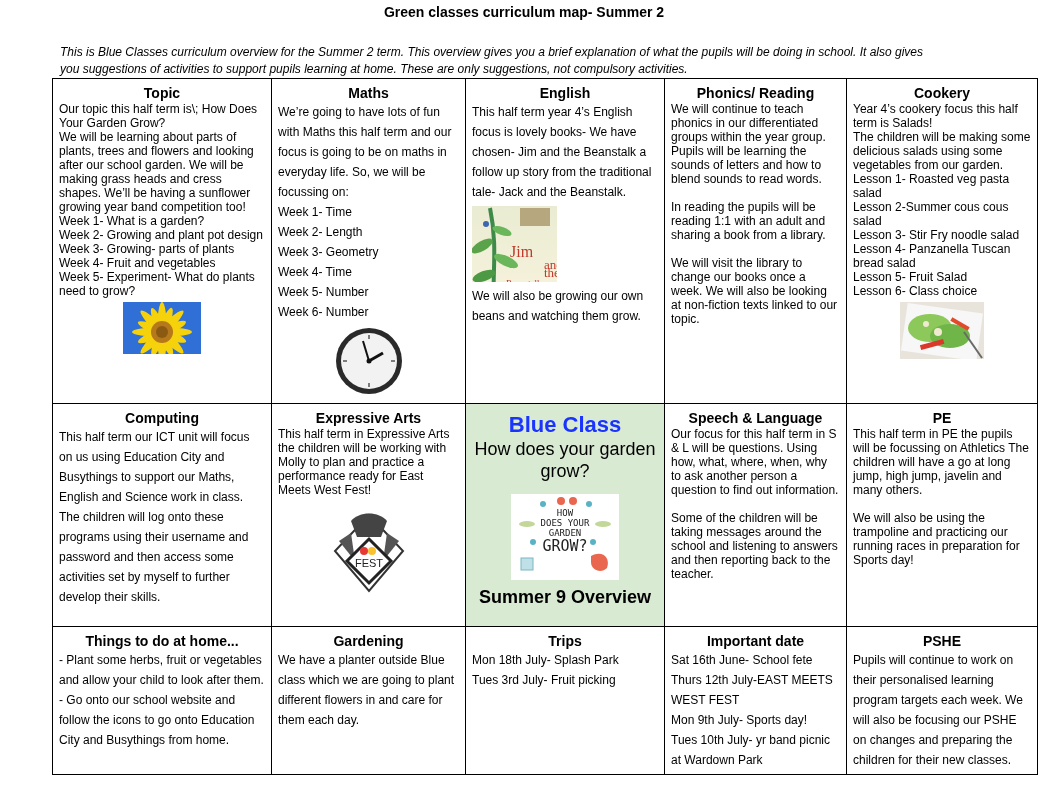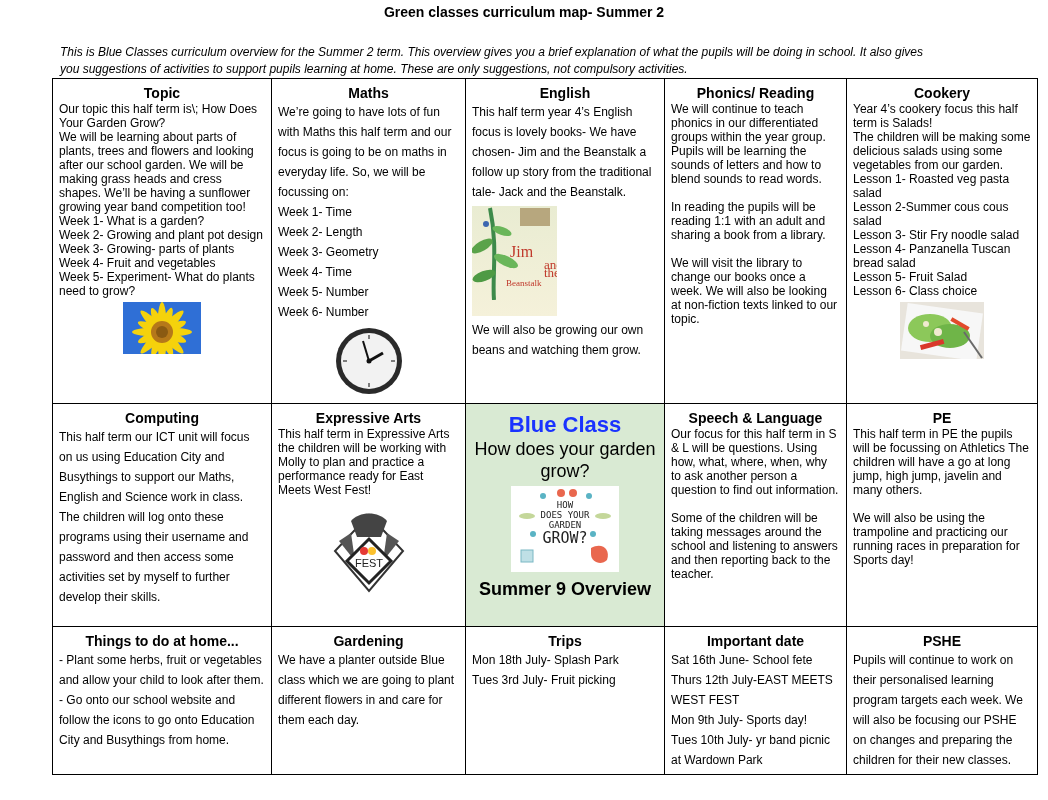--- a/index.html
+++ b/index.html
@@ -87,21 +87,21 @@
           </g>
           <line x1="35" y1="35" x2="29" y2="15" stroke="#111" stroke-width="2"></line>
           <line x1="35" y1="35" x2="49" y2="27" stroke="#111" stroke-width="3"></line>
           <circle cx="35" cy="35" r="2.5" fill="#111"></circle>
         </svg>
       </div>
     </td>
     <td>
       <div class="cell-title">English</div>
       <div class="body-text big">This half term year 4’s English focus is lovely books- We have chosen- Jim and the Beanstalk a follow up story from the traditional tale- Jack and the Beanstalk.</div>
-      <div style="position:relative;width:85px;height:110px;margin-top:4px;background:linear-gradient(#e9ecd2,#f5f1da);overflow:hidden;">
+      <div style="position:relative;width:85px;height:76px;margin-top:4px;background:linear-gradient(#e9ecd2,#f5f1da);overflow:hidden;">
         <svg width="85" height="94" viewBox="0 0 85 94" style="position:absolute;left:0;top:0">
           <rect x="48" y="2" width="30" height="18" fill="#b7a77e"></rect>
           <path d="M22 94 C20 70 26 40 18 2" stroke="#3d8a4a" stroke-width="4" fill="none"></path>
           <ellipse cx="10" cy="40" rx="12" ry="5" fill="#5aa34a" transform="rotate(-30 10 40)"></ellipse>
           <ellipse cx="34" cy="55" rx="13" ry="5" fill="#6ab65a" transform="rotate(25 34 55)"></ellipse>
           <ellipse cx="12" cy="70" rx="12" ry="5" fill="#4e9a44" transform="rotate(-20 12 70)"></ellipse>
           <ellipse cx="30" cy="25" rx="10" ry="4" fill="#6ab65a" transform="rotate(20 30 25)"></ellipse>
           <circle cx="14" cy="18" r="3" fill="#3c66b0"></circle>
         </svg>
         <div style="position:absolute;left:38px;top:38px;color:#c0392b;font-family:'Liberation Serif',serif;font-size:16px;line-height:16px;">Jim</div>
@@ -163,21 +163,21 @@
           <path d="M40 28 L62 50 L40 72 L18 50 Z" fill="#fff" stroke="#222" stroke-width="3"></path>
           <circle cx="35" cy="40" r="4" fill="#e53935"></circle>
           <circle cx="43" cy="40" r="4" fill="#fbc02d"></circle>
           <text x="40" y="56" text-anchor="middle" font-size="11" font-family="Liberation Sans, sans-serif" fill="#222">FEST</text>
         </svg>
       </div>
     </td>
     <td class="center-cell">
       <div class="bc-title">Blue Class</div>
       <div class="bc-sub">How does your garden grow?</div>
-      <div style="width:108px;height:86px;margin:4px auto 0;background:#fff;position:relative;font-family:'DejaVu Sans Mono',monospace;">
+      <div style="width:108px;height:86px;margin:12px auto 0;background:#fff;position:relative;font-family:'DejaVu Sans Mono',monospace;">
         <svg width="108" height="86" viewBox="0 0 108 86" style="position:absolute;left:0;top:0">
           <circle cx="50" cy="7" r="4" fill="#e9674e"></circle>
               <circle cx="62" cy="7" r="4" fill="#e9674e"></circle>
           <circle cx="32" cy="10" r="3" fill="#5ab3c4"></circle>
               <circle cx="78" cy="10" r="3" fill="#5ab3c4"></circle>
           <circle cx="22" cy="48" r="3" fill="#5ab3c4"></circle>
               <circle cx="82" cy="48" r="3" fill="#5ab3c4"></circle>
           <path d="M80 62 C90 56 100 62 96 74 C90 80 80 76 80 68 Z" fill="#e9674e"></path>
           <rect x="10" y="64" width="12" height="12" fill="#bfe0e6" stroke="#7ab8c4"></rect>
           <ellipse cx="16" cy="30" rx="8" ry="3" fill="#c4d79a"></ellipse>

